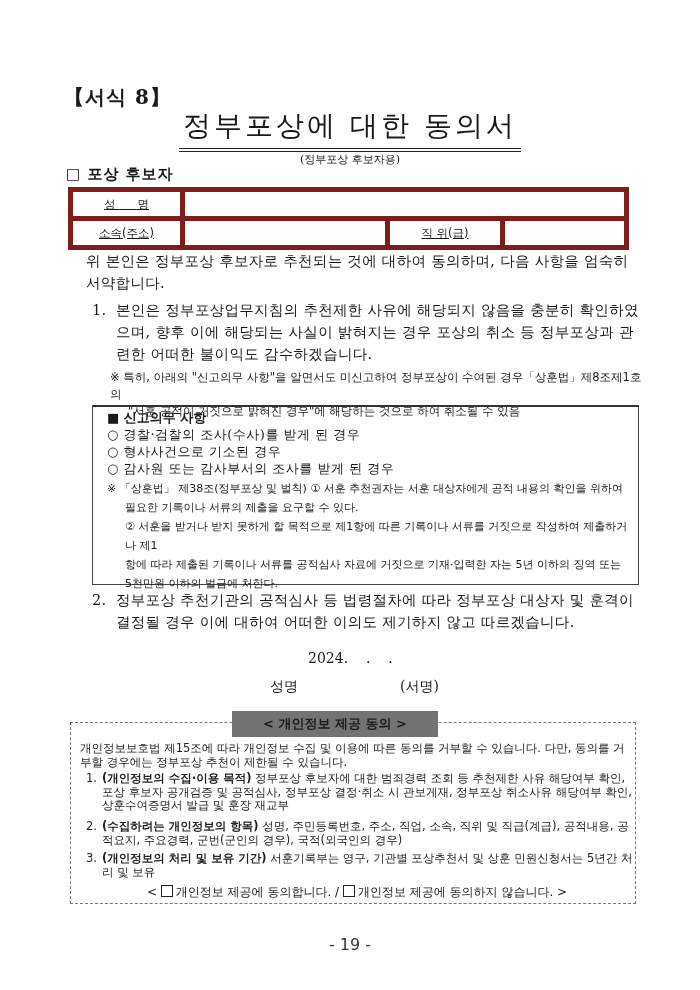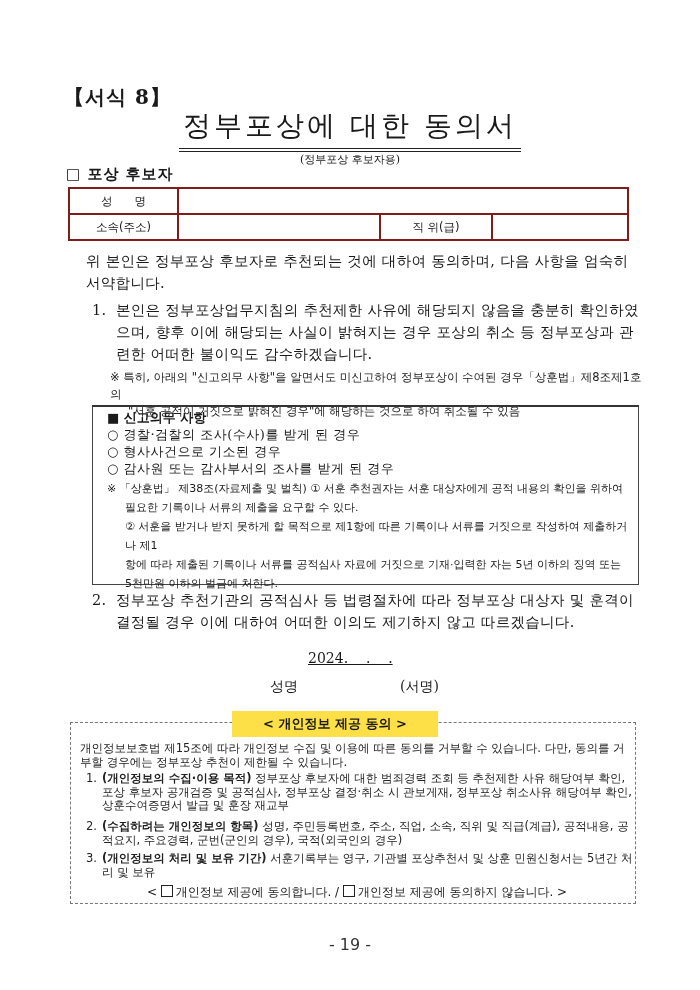--- a/index.html
+++ b/index.html
@@ -7,41 +7,41 @@
          font-family: "DejaVu Serif", "Liberation Serif", serif; color: #1a1a1a; }
   .abs { position: absolute; }
   .form-no { left: 64px; top: 84px; font-size: 20px; font-weight: bold; letter-spacing: 1px; }
   .title { left: 0; width: 700px; top: 108px; text-align: center; }
   .title span { display: inline-block; font-size: 28px; letter-spacing: 3px; padding: 0 4px 4px;
                 border-bottom: 4px double #222; line-height: 36px; }
   .subtitle { left: 0; width: 700px; top: 152px; text-align: center; font-size: 11px; }
   .section { left: 66px; top: 165px; font-size: 15px; font-weight: bold; letter-spacing: 1px; }
   table.cand { position: absolute; left: 68px; top: 187px; width: 561px; border-collapse: collapse;
                font-family: "DejaVu Sans", sans-serif; font-size: 11.5px; }
-  table.cand td { border: 2px solid #7f1d1d; height: 24px; padding: 0; }
+  table.cand td { border: 5px solid #7f1d1d; height: 24px; padding: 0; text-decoration: underline; }
   table.cand td.lbl { text-align: center; width: 107px; }
   .p { font-size: 14.5px; line-height: 22px; letter-spacing: 0.3px; }
   .intro { left: 86px; top: 250px; width: 550px; }
   .item1 { left: 92px; top: 299px; width: 548px; }
   .item1 .num, .item2 .num { position: absolute; left: 0; }
   .item1 .txt, .item2 .txt { margin-left: 24px; }
   .note { left: 110px; top: 369px; width: 540px; font-family: "DejaVu Sans", sans-serif; font-size: 11.5px; line-height: 17px; }
   .note .ind { padding-left: 18px; }
   .box { left: 92px; top: 405px; width: 545px; height: 177px; border: 1px solid #444; border-top: 2px solid #333; }
   .box-inner { position: absolute; left: 14px; top: 2px; width: 528px; }
   .box-head { font-family: "DejaVu Sans", sans-serif; font-weight: bold; font-size: 13px; line-height: 17px; }
   .box-item { font-size: 13px; line-height: 17px; letter-spacing: 0.5px; }
   .box-law { font-family: "DejaVu Sans", sans-serif; font-size: 11px; line-height: 19px; margin-top: 2px; }
   .box-law .ind { padding-left: 18px; }
   .item2 { left: 92px; top: 589px; width: 548px; }
   .date { left: 308px; top: 650px; font-size: 14px; }
   .sign { left: 270px; top: 678px; font-size: 14px; }
   .sign2 { left: 390px; top: 678px; font-size: 14px; margin-left: 10px; }
   .privacy { left: 70px; top: 722px; width: 564px; height: 180px; border: 1px dashed #777; }
-  .privacy-head { left: 232px; top: 711px; width: 206px; height: 26px; background: #fde047;
+  .privacy-head { left: 232px; top: 711px; width: 206px; height: 26px; background: #737373;
                   text-align: center; font-family: "DejaVu Sans", sans-serif; font-weight: bold; font-size: 13px; line-height: 26px; }
   .pv-text { font-family: "DejaVu Sans", sans-serif; font-size: 11.5px; line-height: 13.5px; color: #222; }
   .pv-intro { left: 80px; top: 742px; width: 554px; }
   .pv-item { left: 86px; width: 548px; position: absolute; }
   .pv-item .n { position: absolute; left: 0; }
   .pv-item .t { margin-left: 16px; }
   .pv-item b { font-weight: bold; }
   .pv-choice { left: 80px; top: 884px; width: 554px; text-align: center; font-family: "DejaVu Sans", sans-serif; font-size: 12px; }
   .page-no { left: 0; width: 700px; top: 935px; text-align: center; font-family: "DejaVu Sans", sans-serif; font-size: 16px; color: #333; }
   .chk { display: inline-block; width: 10px; height: 10px; border: 1px solid #222; vertical-align: -1px; margin-right: 3px; }
@@ -84,35 +84,35 @@
   <div class="ind">"서훈 공적이 거짓으로 밝혀진 경우"에 해당하는 것으로 하여 취소될 수 있음</div>
 </div>
 
 <div class="abs box">
   <div class="box-inner">
     <div class="box-head">■ 신고의무 사항</div>
     <div class="box-item">○ 경찰·검찰의 조사(수사)를 받게 된 경우</div>
     <div class="box-item">○ 형사사건으로 기소된 경우</div>
     <div class="box-item">○ 감사원 또는 감사부서의 조사를 받게 된 경우</div>
     <div class="box-law">
-      <div>※ 「상훈법」 제38조(자료제출 및 벌칙) ① 서훈 추천권자는 서훈 대상자에게 공적 내용의 확인을 위하여</div>
+      <div>※ 「상훈법」 제38조(정부포상 및 벌칙) ① 서훈 추천권자는 서훈 대상자에게 공적 내용의 확인을 위하여</div>
       <div class="ind">필요한 기록이나 서류의 제출을 요구할 수 있다.</div>
       <div class="ind">② 서훈을 받거나 받지 못하게 할 목적으로 제1항에 따른 기록이나 서류를 거짓으로 작성하여 제출하거나 제1</div>
       <div class="ind">항에 따라 제출된 기록이나 서류를 공적심사 자료에 거짓으로 기재·입력한 자는 5년 이하의 징역 또는</div>
       <div class="ind">5천만원 이하의 벌금에 처한다.</div>
     </div>
   </div>
 </div>
 
 <div class="abs p item2">
   <span class="num">2.</span>
   <div class="txt">정부포상 추천기관의 공적심사 등 법령절차에 따라 정부포상 대상자 및 훈격이 결정될 경우 이에 대하여 어떠한 이의도 제기하지 않고 따르겠습니다.</div>
 </div>
 
-<div class="abs date" style="white-space:pre;text-decoration:underline;">2024.    .    .</div>
+<div class="abs date" style="white-space:pre;">2024.    .    .</div>
 <div class="abs sign">성명</div>
 <div class="abs sign2">(서명)</div>
 
 <div class="abs privacy"></div>
 <div class="abs privacy-head">&lt; 개인정보 제공 동의 &gt;</div>
 
 <div class="abs pv-text pv-intro">개인정보보호법 제15조에 따라 개인정보 수집 및 이용에 따른 동의를 거부할 수 있습니다. 다만, 동의를 거부할 경우에는 정부포상 추천이 제한될 수 있습니다.</div>
 
 <div class="pv-item pv-text" style="top:772px">
   <span class="n">1.</span>

